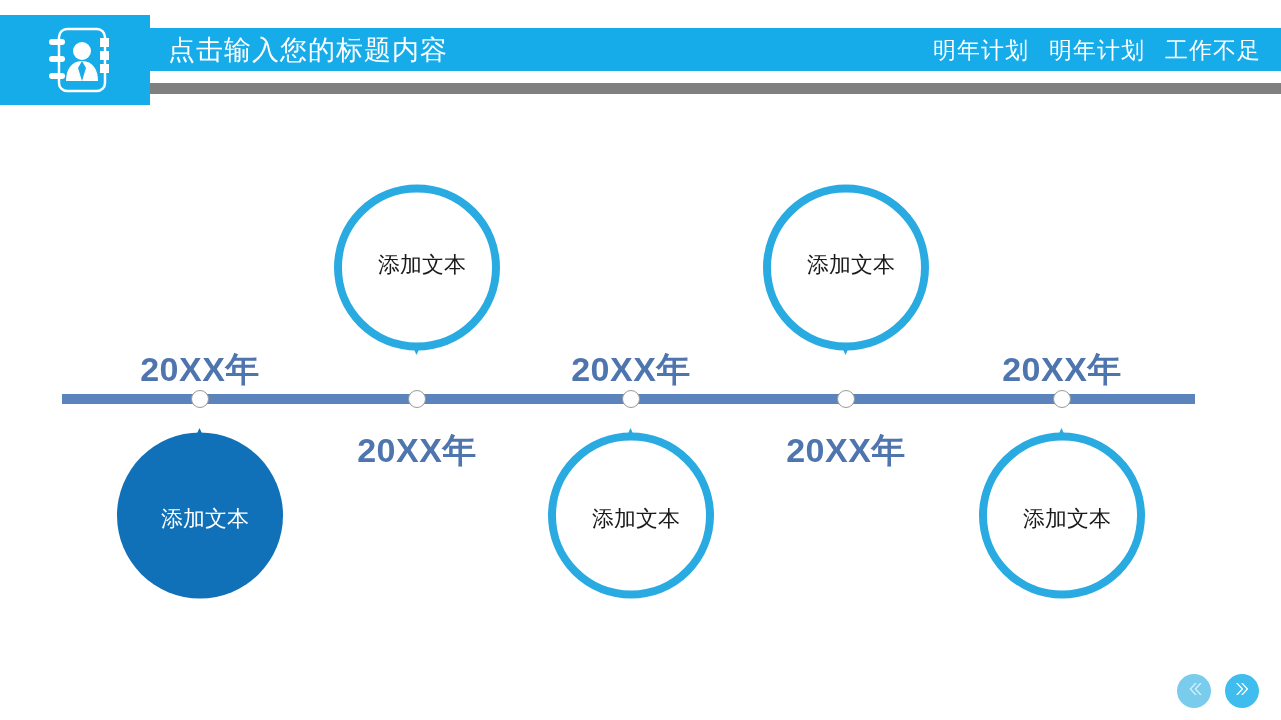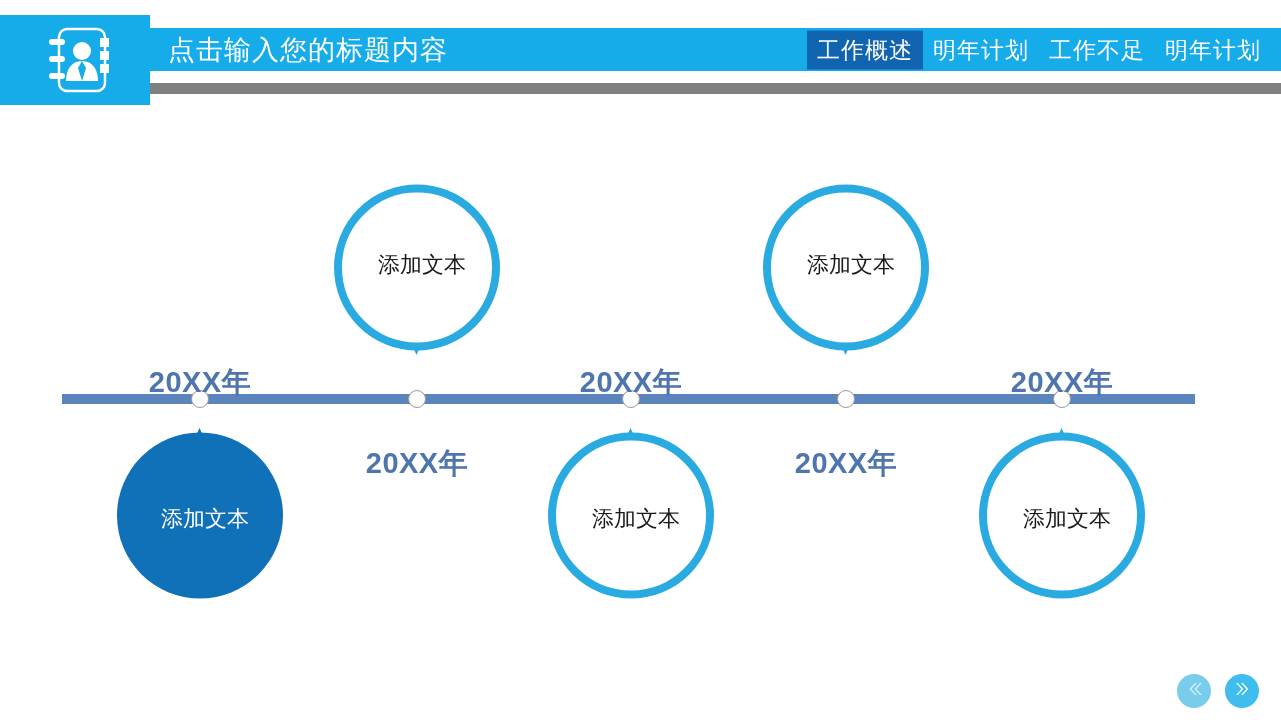--- a/index.html
+++ b/index.html
@@ -99,25 +99,24 @@
     top: 390px;
     transform: translateX(-50%);
     box-sizing: border-box;
   }
 
   
   .year-label {
     position: absolute;
     transform: translateX(-50%);
     color: #4E75AE;
-    font-size: 29px;
+    font-size: 34px;
     font-weight: bold;
     white-space: nowrap;
     letter-spacing: 0.5px;
-    margin-top: 16px;
   }
   .year-label.above { top: 347px; }
   .year-label.below { top: 428px; }
 
   
   .balloon {
     position: absolute;
     width: 175px;
     height: 175px;
     transform: translateX(-50%);
@@ -179,24 +178,23 @@
         <path d="M37 36 C26 36 21 45 21 56 L53 56 C53 45 48 36 37 36 Z" fill="#ffffff"></path>
         <path d="M37 36 L33 43 L37 56 L41 43 Z" fill="#16ACE9"></path>
       </svg>
     </div>
   </div>
 
   <div class="title-bar">
     <div class="title-text">点击输入您的标题内容</div>
 
     <div class="nav-tabs">
-      <div class="nav-tab active">工作概述</div>
+      <div class="nav-tab">明年计划</div>
       <div class="nav-tab">明年计划</div>
       <div class="nav-tab">工作不足</div>
-      <div class="nav-tab">明年计划</div>
     </div>
   </div>
 
   <div class="gray-bar"></div>
 </div>
 
 <div class="timeline-line"></div>
 
 <div id="timeline-nodes">
     <div class="node-dot" style="left: 200px;"></div>

